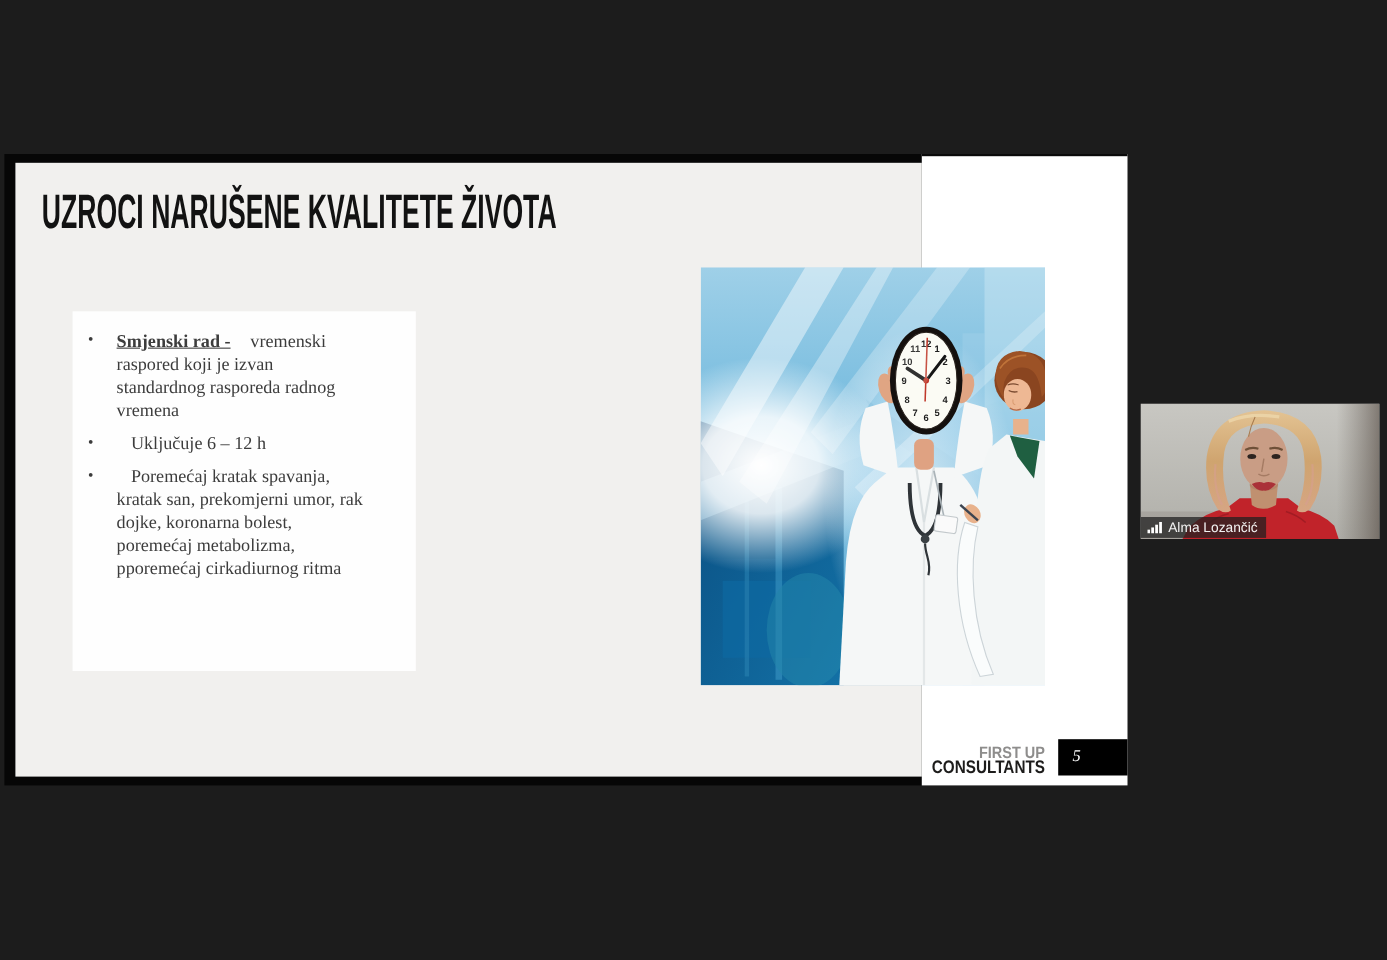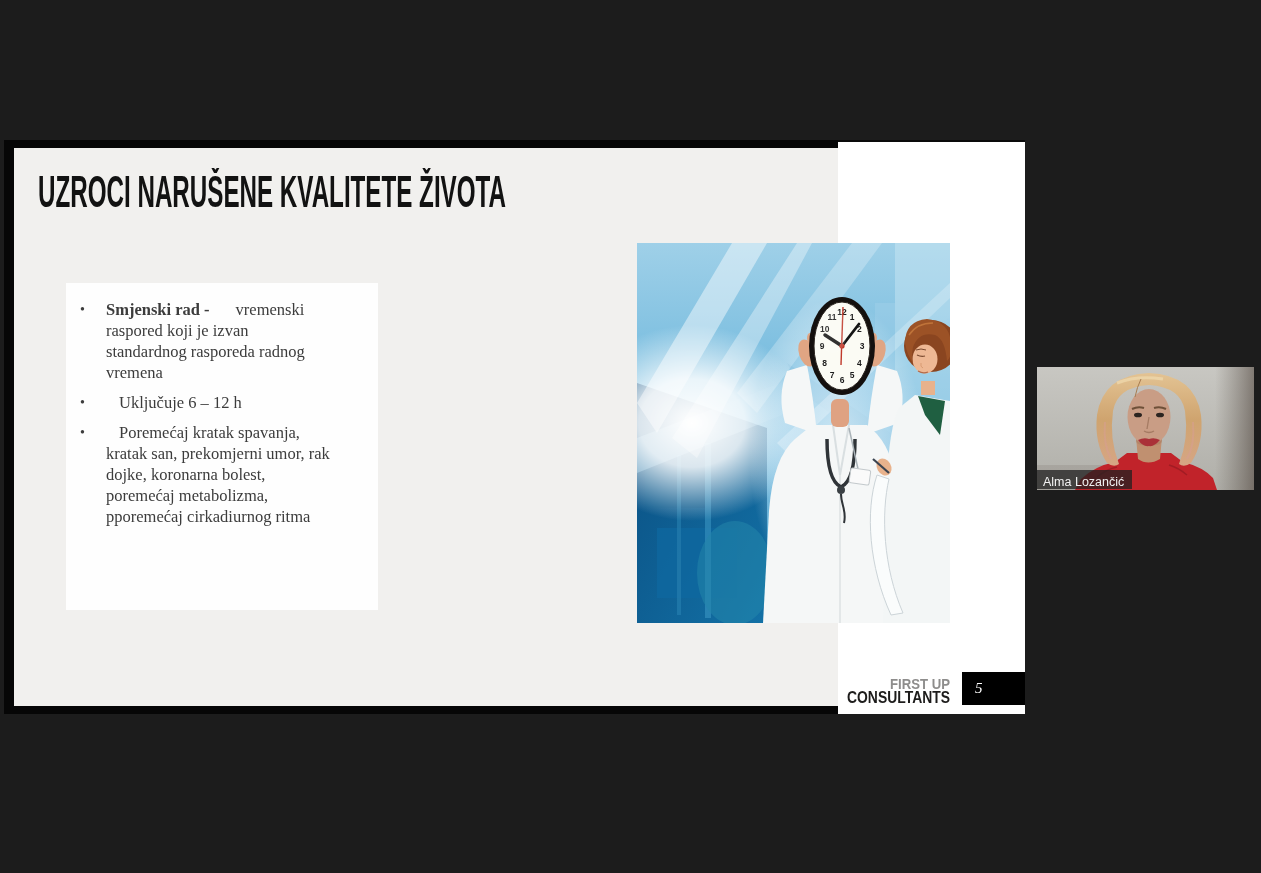--- a/index.html
+++ b/index.html
@@ -11,38 +11,38 @@
   #slide-gray{left:10px;top:8px;width:824px;height:558px;background:#f1f0ee;}
   #title-svg{left:23px;top:20px;}
   #title-svg text{font-family:"Liberation Sans",sans-serif;font-weight:bold;fill:#121212;}
   
   #textbox{left:52px;top:135px;width:312px;height:327px;background:#fefefe;}
   #bullet-list{list-style:none;margin:0;padding:16px 6px 0 12px;}
   #bullet-list li{display:flex;margin-bottom:9px;
     font-family:"Liberation Serif",serif;font-size:16.5px;line-height:21px;color:#3c3c3c;}
   #bullet-list .marker{width:26px;flex:0 0 26px;text-align:left;padding-left:2px;font-size:14px;}
   #bullet-list .btext{flex:1;}
-  #bullet-list .lead{font-weight:bold;margin-right:13px;}
+  #bullet-list .lead{font-weight:bold;margin-right:5px;text-decoration:underline;}
   #bullet-list .rest{white-space:pre-line;margin-left:13px;}
   
   #white-strip{left:834px;top:0;width:187px;height:574px;background:#ffffff;border-top:2px solid #0a0a0a;box-sizing:border-box;}
   #footer-row{left:0;top:529px;width:187px;height:34px;display:flex;justify-content:flex-end;align-items:flex-end;}
   #footer-svg{margin-right:6px;}
   #footer-svg text{font-family:"Liberation Sans",sans-serif;font-weight:bold;}
   #footer-line1{fill:#8e8d8c;font-size:15px;}
   #footer-line2{fill:#1d1c1b;font-size:16.5px;}
   #page-box{width:63px;height:33px;background:#000;display:flex;align-items:center;box-sizing:border-box;padding-left:13px;}
   #page-num{color:#fff;font-family:"Liberation Serif",serif;font-style:italic;font-size:15px;}
   
   #illustration{left:633px;top:103px;width:313px;height:380px;}
   .clock-num{font-family:"Liberation Sans",sans-serif;font-size:8.5px;font-weight:bold;fill:#1c1c1c;text-anchor:middle;}
   
   #webcam{left:1037px;top:367px;width:217px;height:123px;background:#b5b4af;overflow:hidden;}
   #nameplate{left:0;bottom:1px;height:19px;background:rgba(32,32,32,.75);display:flex;align-items:center;
-    gap:5px;padding:0 8px 0 6px;flex-direction:column;}
+    gap:5px;padding:0 8px 0 6px;}
   #nameplate .pname{color:#f2f2f2;font-size:12.5px;white-space:nowrap;}
 </style>
 </head>
 <body>
 
 <div id="presentation" class="abs">
 
   <div id="slide-frame" class="abs">
     <div id="slide-gray" class="abs">
 

